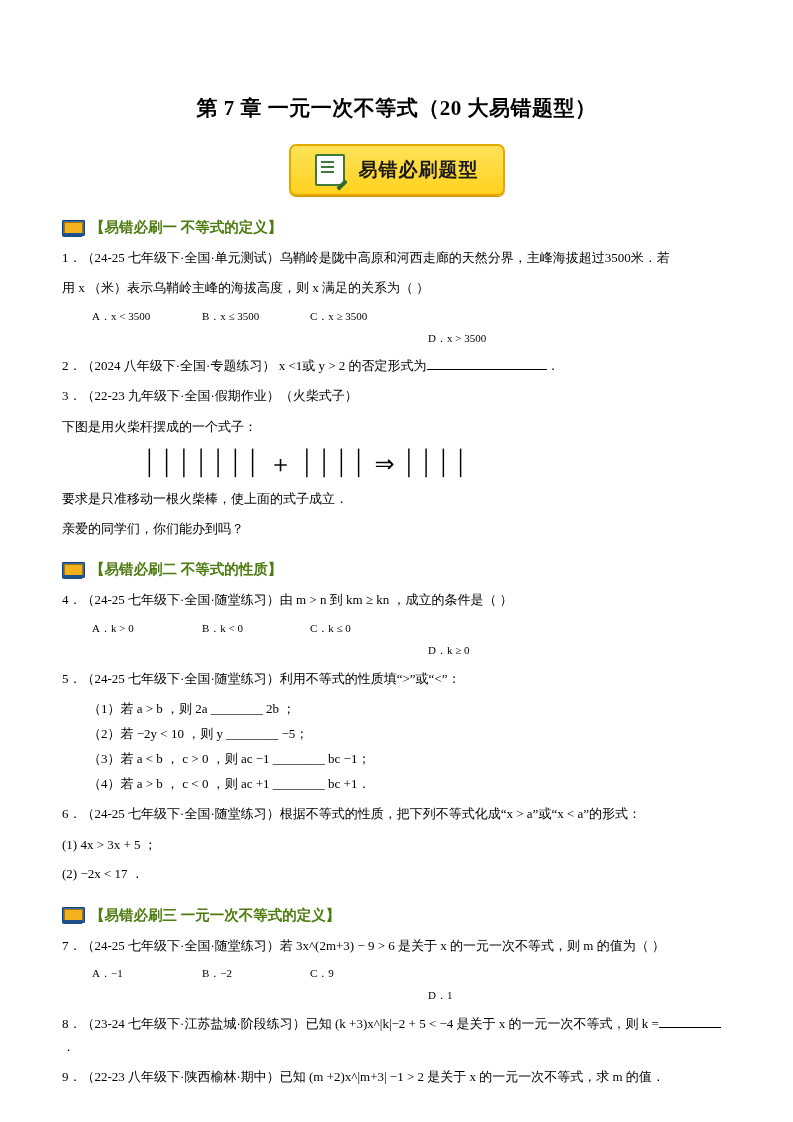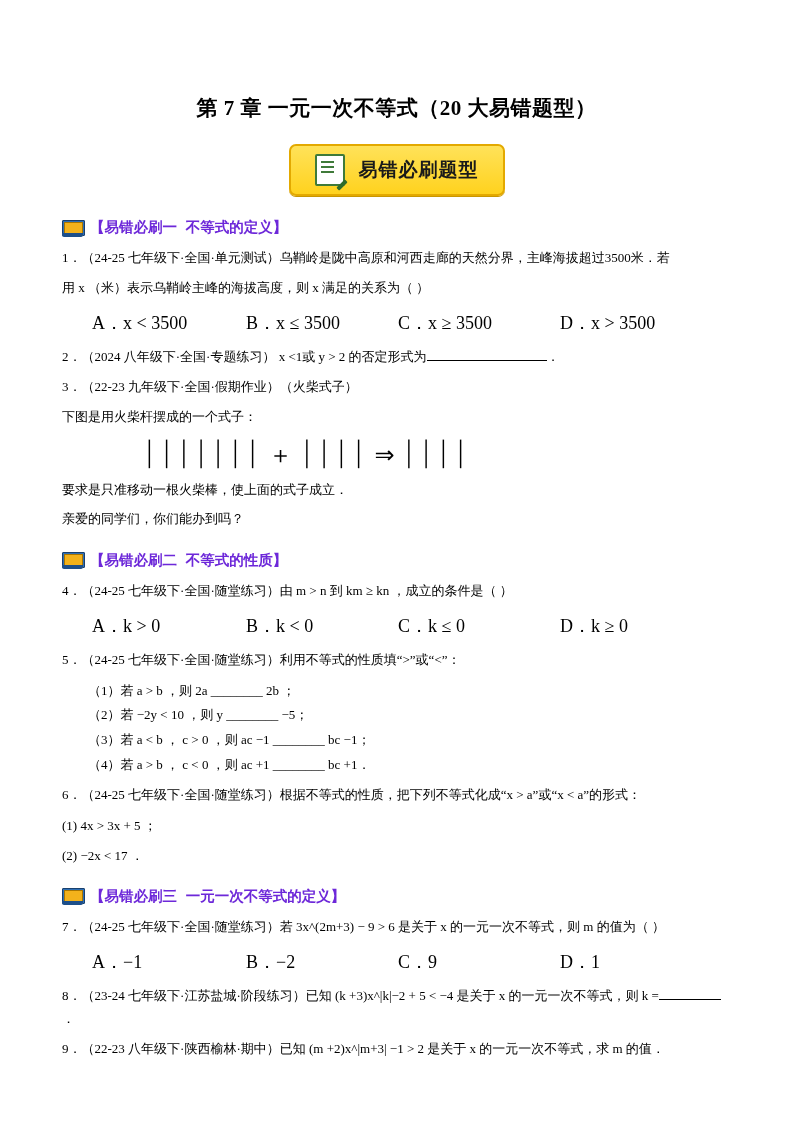--- a/index.html
+++ b/index.html
@@ -110,43 +110,42 @@
     border: 1px solid #a97500;
   }
   .book-icon .b3 {
     position: absolute;
     left: 0; bottom: 0;
     width: 21px; height: 4px;
     background: #1d4f8a;
     border-radius: 0 0 2px 2px;
   }
   .section-title {
-    font-family: Liberation Mono, monospace;
+    font-family: Liberation Serif, serif;
     font-weight: bold;
     font-size: 14.5px;
-    color: #6d28d9;
+    color: #4d7c0f;
   }
   
   .q {
     font-size: 13px;
     line-height: 1.75;
     margin: 7px 0;
   }
   .opts {
     display: flex;
-    font-size: 18px;
+    font-size: 11px;
     line-height: 1.8;
     padding-left: 30px;
-    gap: 44px;
   }
   .opts > span { display: inline-block; }
   .o1 { width: 110px; }
   .o2 { width: 108px; }
   .o3 { width: 118px; }
-  .o4 { width: 100px; }
+  .o4 { width: 100px; margin-top: 22px; }
   .sub {
     font-size: 13px;
     line-height: 1.9;
     padding-left: 26px;
   }
   .plain {
     font-size: 13px;
     line-height: 1.8;
     margin: 6px 0;
   }

